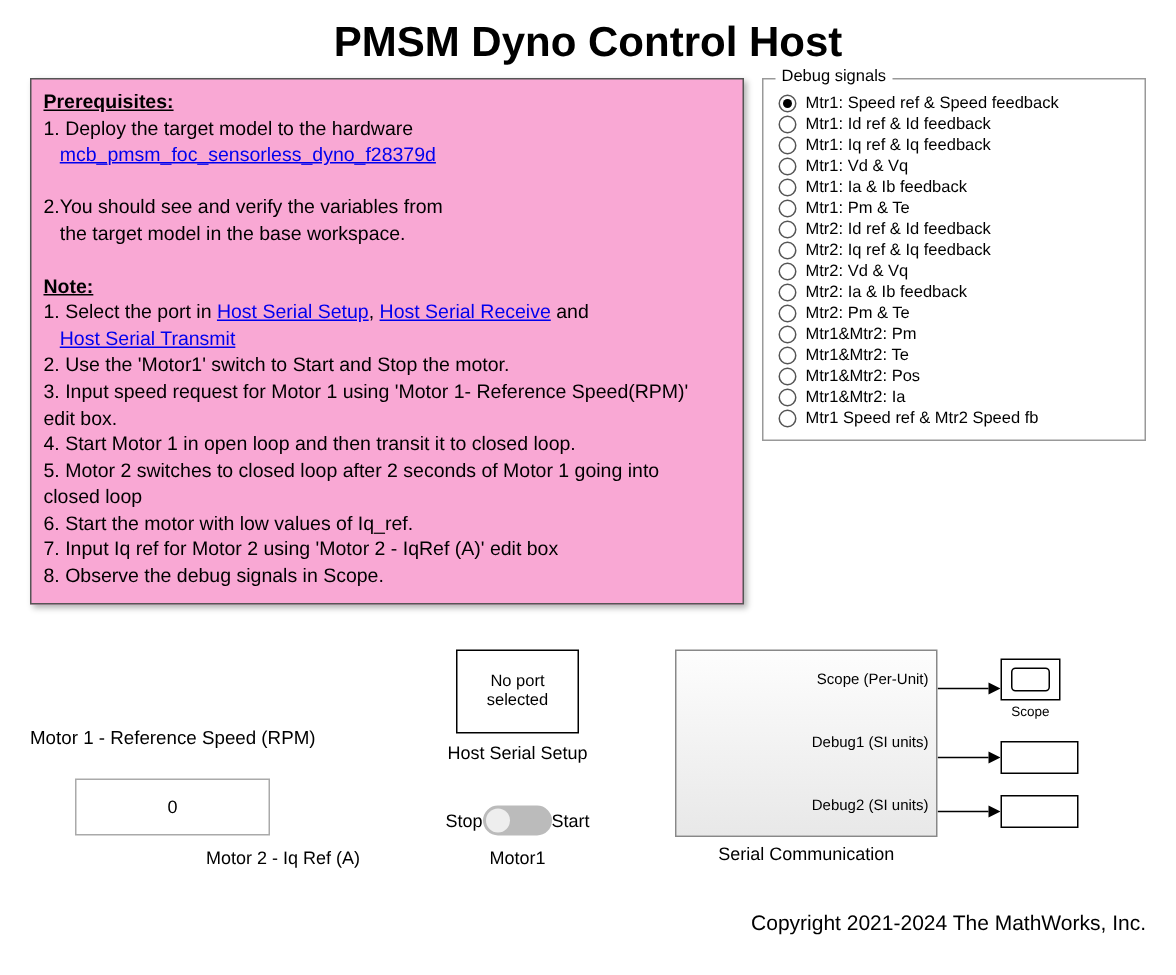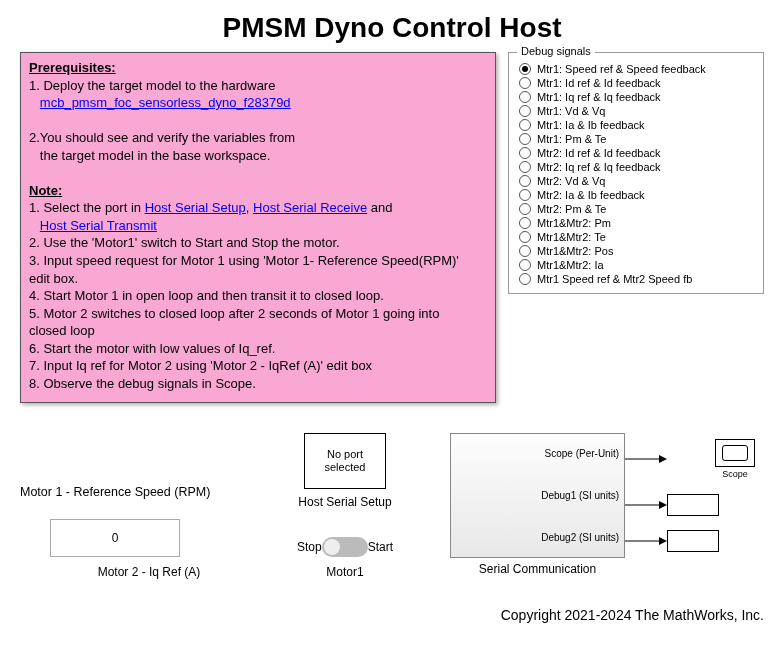--- a/index.html
+++ b/index.html
@@ -276,21 +276,21 @@
         </div>
       </div>
   </div>
 </div>
 
 <div class="bottom">
   <div class="col-left">
     <div style="height:52px;"></div>
     <div class="label-l">Motor 1 - Reference Speed (RPM)</div>
     <div class="input-box" style="margin-left:30px;">0</div>
-    <div class="sub-lbl" style="text-align:center; margin-left:38px;">Motor 2 - Iq Ref (A)</div>
+    <div class="sub-lbl" style="text-align:right; margin-left:38px;">Motor 2 - Iq Ref (A)</div>
   </div>
 
   <div class="col-mid">
     <div class="noport">No port selected</div>
     <div class="label-c">Host Serial Setup</div>
     <div class="switch-row">
       <span>Stop</span>
       <div class="switch"></div>
       <span>Start</span>
     </div>
@@ -300,21 +300,21 @@
   <div class="col-right">
     <div>
       <div class="serial-block">
         <div class="serial-port" style="top:14px;">Scope (Per-Unit)</div>
         <div class="serial-port" style="top:56px;">Debug1 (SI units)</div>
         <div class="serial-port" style="top:98px;">Debug2 (SI units)</div>
       </div>
       <div class="label-c">Serial Communication</div>
     </div>
     <div class="out-stack">
-      <div class="out-row" style="margin-top:6px;gap:48px;">
+      <div class="out-row" style="margin-top:6px;">
         <svg width="42" height="14">
             <line x1="0" y1="7" x2="34" y2="7" stroke="#000"></line>
             <polygon points="34,3 42,7 34,11" fill="#000"></polygon>
           </svg>
         <div>
           <div class="scope-block">
               <div class="scope-inner"></div>
             </div>
           <div class="scope-lbl">Scope</div>
         </div>

